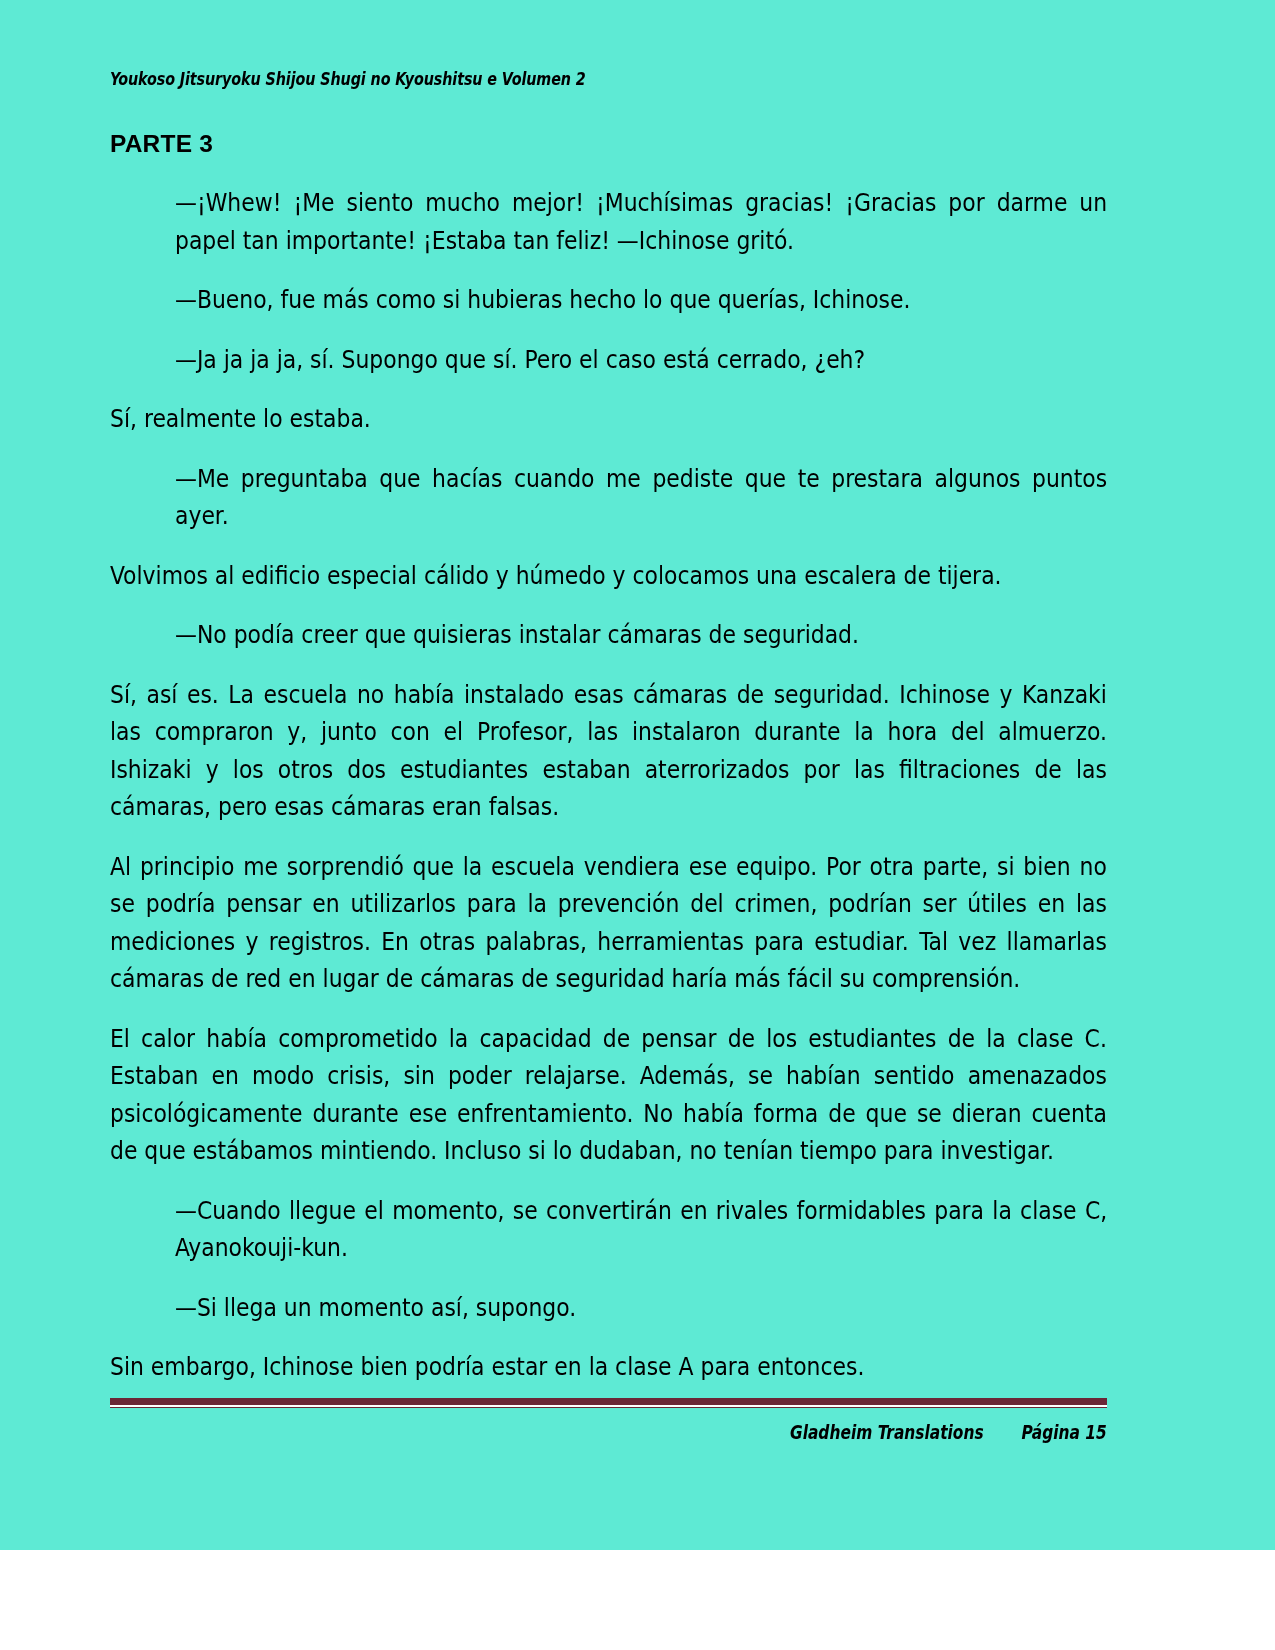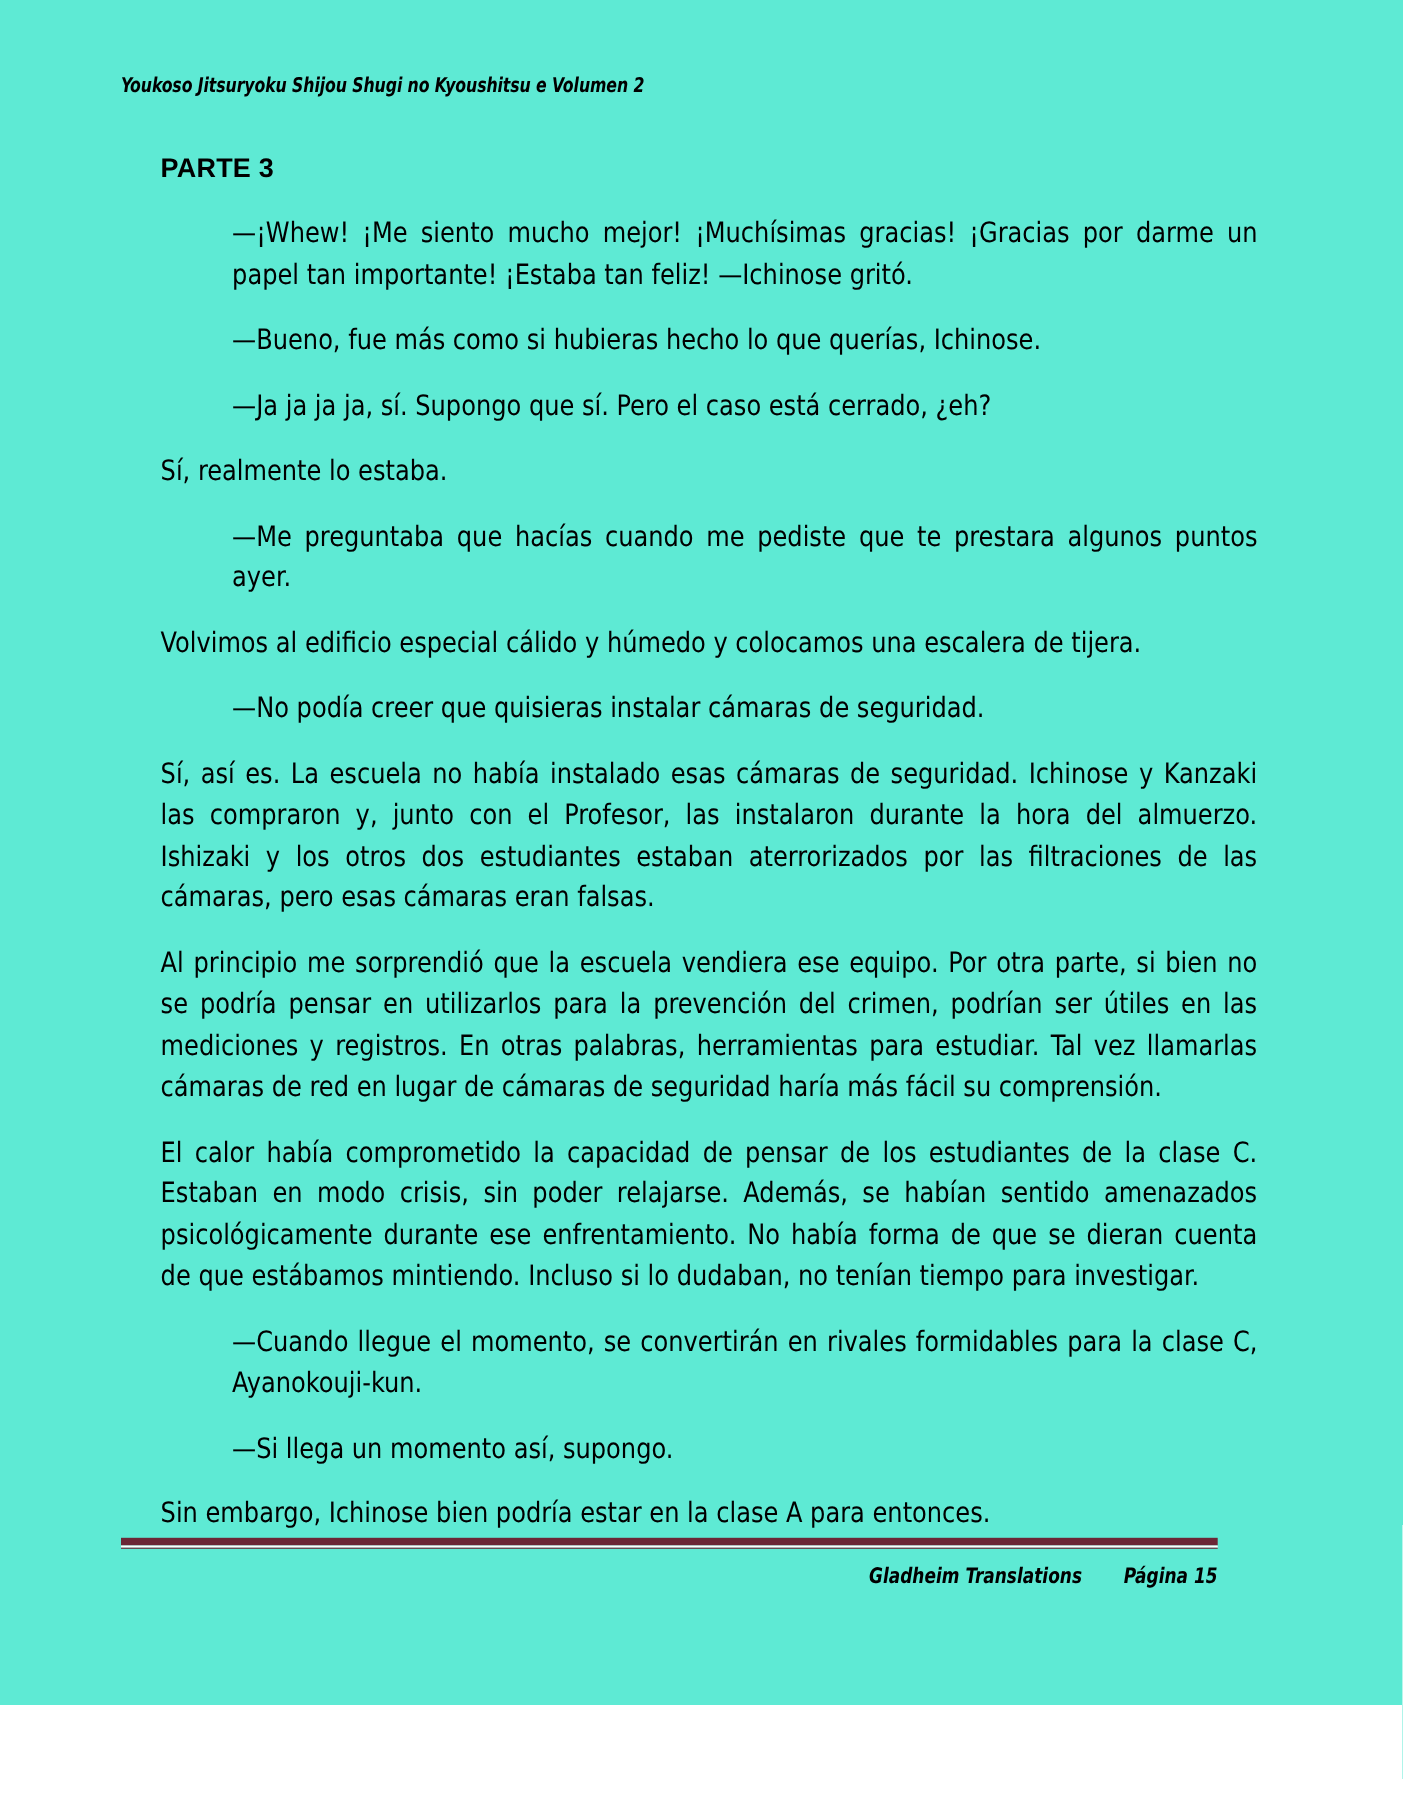--- a/index.html
+++ b/index.html
@@ -35,23 +35,22 @@
     color: #000000;
     white-space: nowrap;
     transform: scaleX(0.86);
     transform-origin: left center;
   }
 
   
   .content {
     position: absolute;
     left: 110px;
-    top: 140px;
+    top: 130px;
     width: 997px;
-    margin-left: 36px;
   }
 
   .part-heading {
     font-family: "Liberation Sans", "DejaVu Sans", sans-serif;
     font-weight: bold;
     font-size: 24.5px;
     color: #000000;
     margin: 0 0 26px 0;
     letter-spacing: 0.2px;
   }

